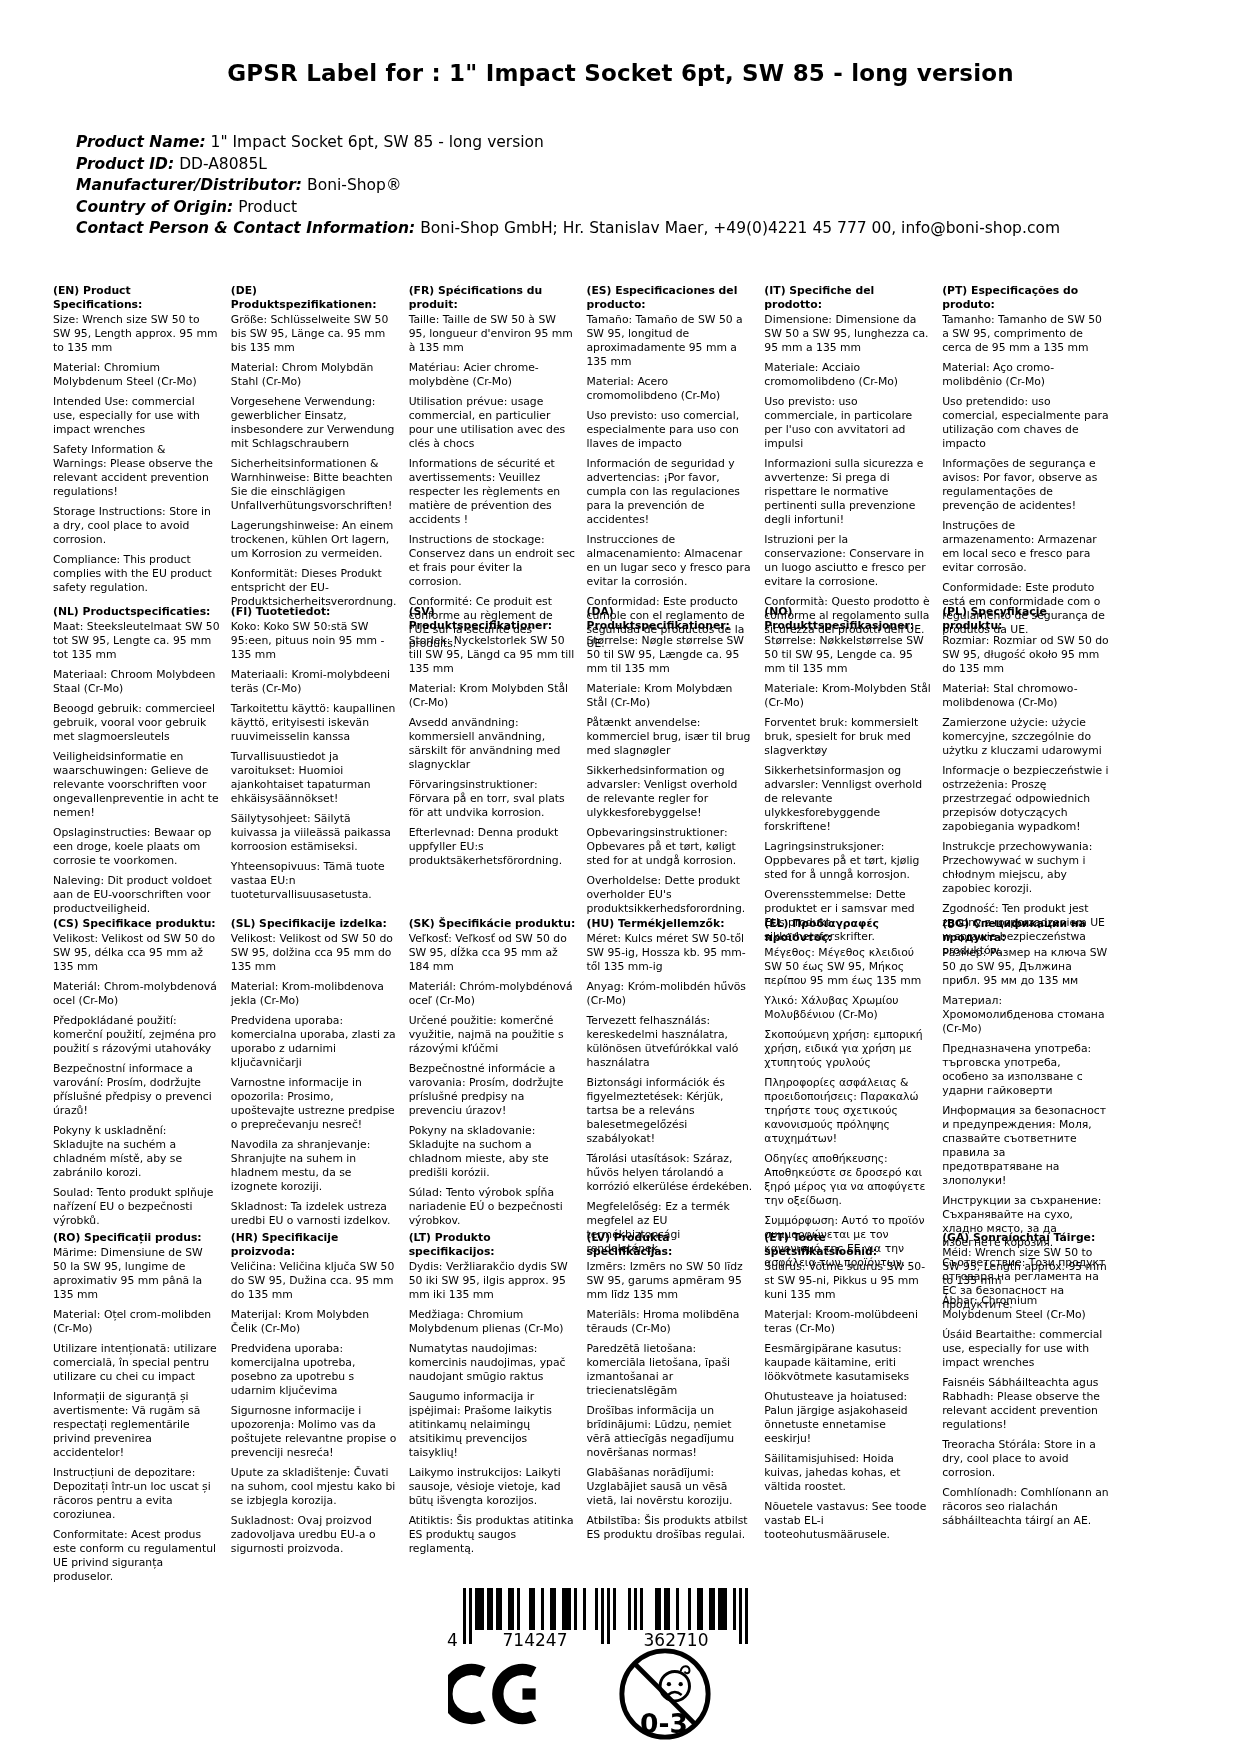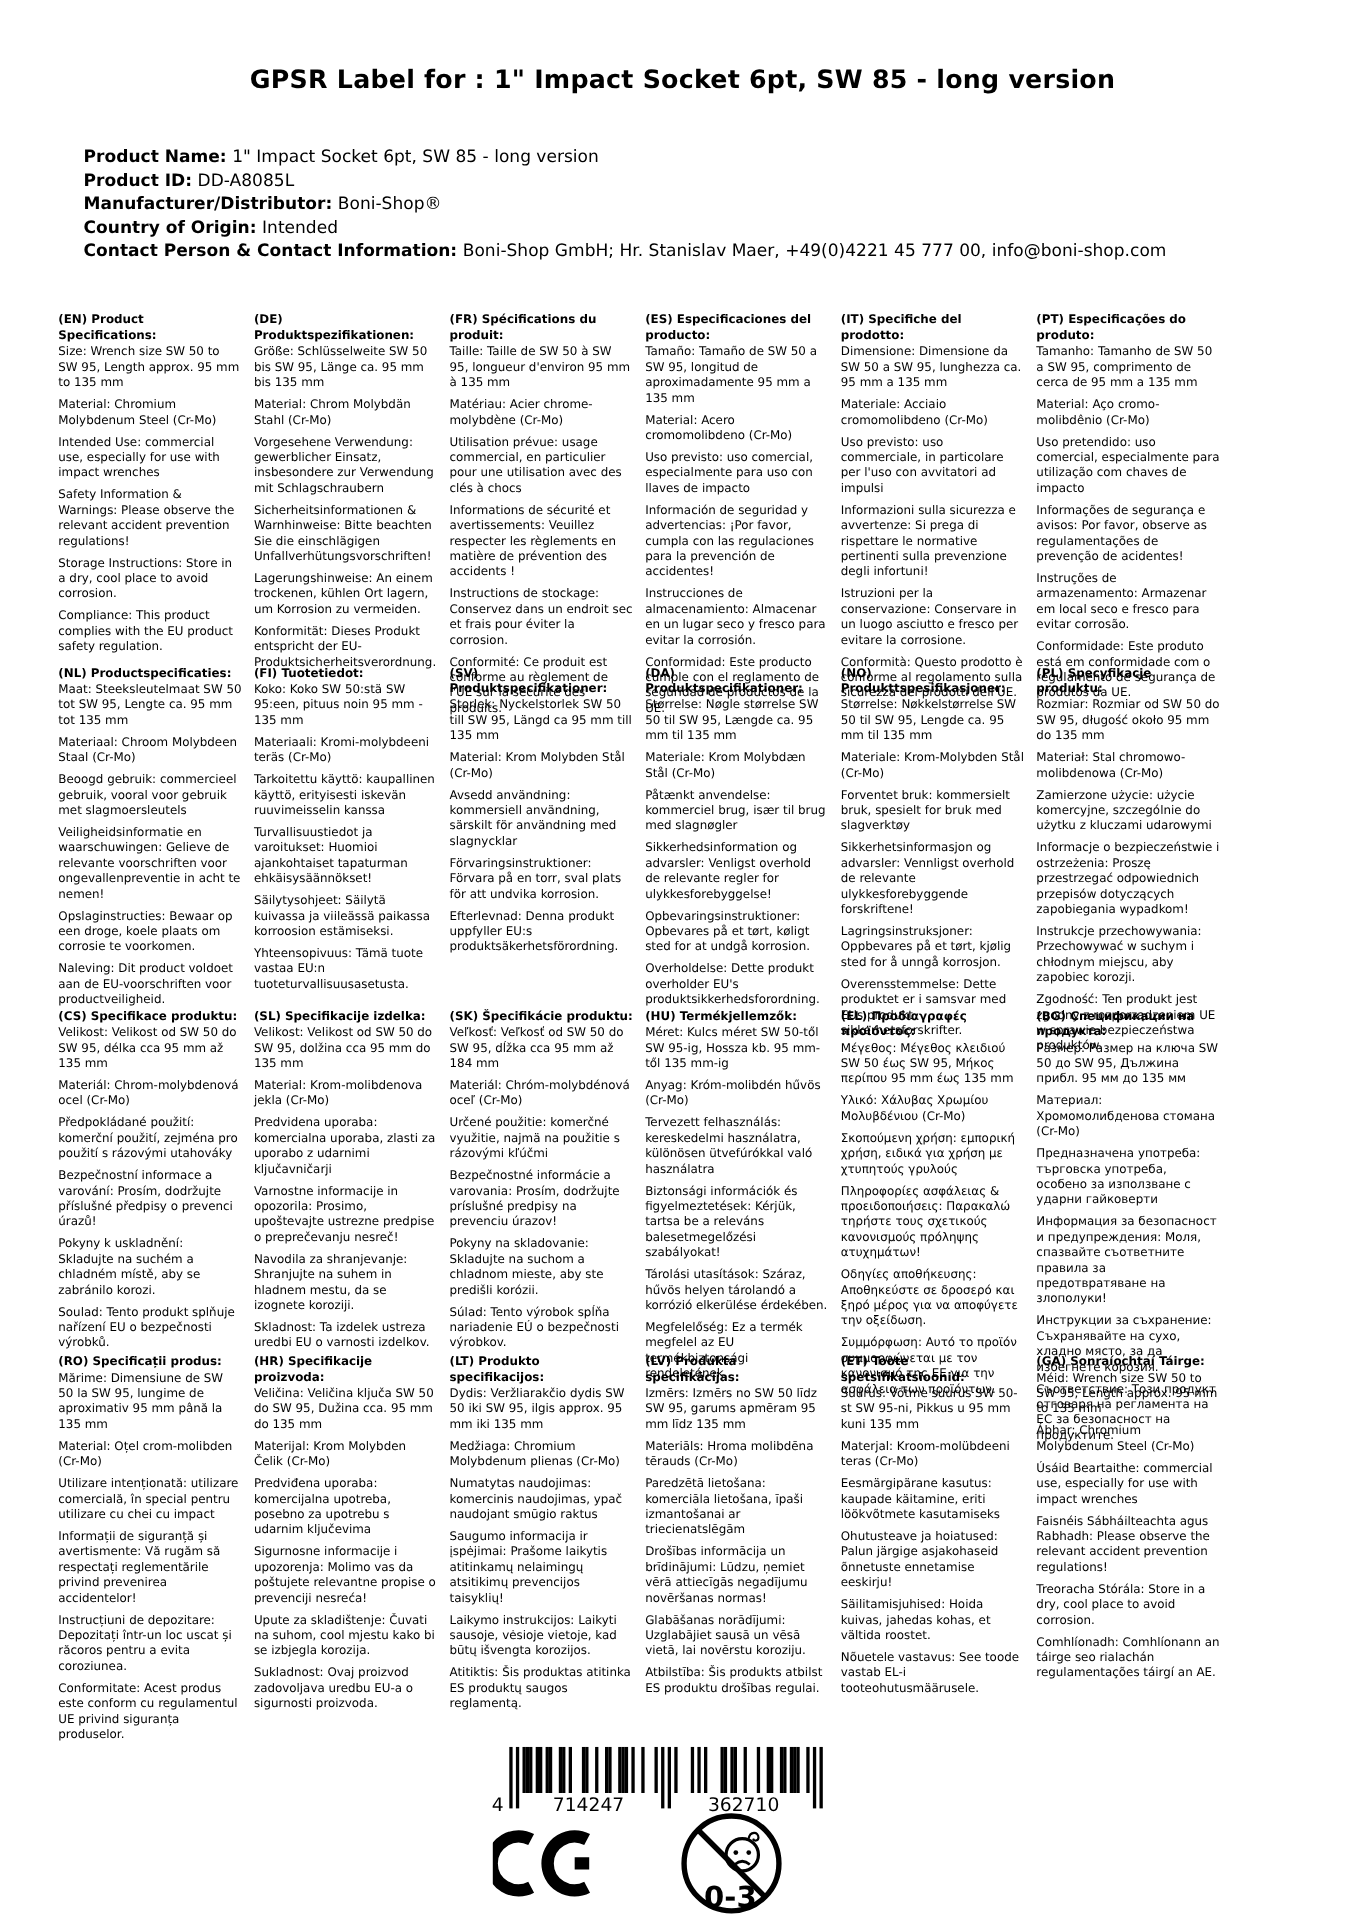--- a/index.html
+++ b/index.html
@@ -1,41 +1,41 @@
 <!DOCTYPE html>
 <html><head>
 <meta charset="utf-8">
 <style>
   html,body{margin:0;padding:0;background:#fff;}
   .page{position:relative;width:1241px;height:1754px;background:#ffffff;color:#000;
         font-family:"DejaVu Sans","Liberation Sans",sans-serif;overflow:hidden;}
   .title{padding-top:60px;text-align:center;font-size:23px;font-weight:bold;letter-spacing:.2px;}
   .info{margin:46px 60px 0 76px;font-size:15.5px;line-height:21.5px;}
-  .info-row b{font-weight:bold;}
+  .info-row b{font-weight:bold;font-style:italic;}
   .info-row span{margin-left:5px;}
   .grid{margin:44px 0 0 53px;width:1056px;display:grid;
         grid-template-columns:repeat(6,1fr);column-gap:11px;
         grid-template-rows:321px 312px 314px auto;}
   .lang-block{font-size:10.8px;line-height:1.3;overflow-wrap:break-word;}
   .lb-header{font-weight:bold;margin:0 0 1px 0;}
   .lb-para{margin:0 0 6px 0;}
   .footer-abs{position:absolute;}
   #barcode text{font-family:"DejaVu Sans","Liberation Sans",sans-serif;}
 </style>
 </head>
 <body>
 
 <div class="page">
   <div class="title">GPSR Label for : 1" Impact Socket 6pt, SW 85 - long version</div>
 
   <div class="info" id="info">
       <div class="info-row"><b>Product Name:</b><span>1" Impact Socket 6pt, SW 85 - long version</span></div>
       <div class="info-row"><b>Product ID:</b><span>DD-A8085L</span></div>
       <div class="info-row"><b>Manufacturer/Distributor:</b><span>Boni-Shop®</span></div>
-      <div class="info-row"><b>Country of Origin:</b><span>Intended</span></div>
+      <div class="info-row"><b>Country of Origin:</b><span>Product</span></div>
       <div class="info-row"><b>Contact Person &amp; Contact Information:</b><span>Boni-Shop GmbH; Hr. Stanislav Maer, +49(0)4221 45 777 00, info@boni-shop.com</span></div>
     </div>
 
   <div class="grid" id="grid">
       <div class="lang-block">
         <div class="lb-header">(EN) Product Specifications:</div>
         <p class="lb-para">Size: Wrench size SW 50 to SW 95, Length approx. 95 mm to 135 mm</p>
         <p class="lb-para">Material: Chromium Molybdenum Steel (Cr-Mo)</p>
         <p class="lb-para">Intended Use: commercial use, especially for use with impact wrenches</p>
         <p class="lb-para">Safety Information &amp; Warnings: Please observe the relevant accident prevention regulations!</p>
@@ -239,21 +239,21 @@
         <p class="lb-para">Säilitamisjuhised: Hoida kuivas, jahedas kohas, et vältida roostet.</p>
         <p class="lb-para">Nõuetele vastavus: See toode vastab EL-i tooteohutusmäärusele.</p>
       </div>
       <div class="lang-block">
         <div class="lb-header">(GA) Sonraíochtaí Táirge:</div>
         <p class="lb-para">Méid: Wrench size SW 50 to SW 95, Length approx. 95 mm to 135 mm</p>
         <p class="lb-para">Ábhar: Chromium Molybdenum Steel (Cr-Mo)</p>
         <p class="lb-para">Úsáid Beartaithe: commercial use, especially for use with impact wrenches</p>
         <p class="lb-para">Faisnéis Sábháilteachta agus Rabhadh: Please observe the relevant accident prevention regulations!</p>
         <p class="lb-para">Treoracha Stórála: Store in a dry, cool place to avoid corrosion.</p>
-        <p class="lb-para">Comhlíonadh: Comhlíonann an táirge seo rialachán regulamentações táirgí an AE.</p>
+        <p class="lb-para">Comhlíonadh: Comhlíonann an răcoros seo rialachán sábháilteachta táirgí an AE.</p>
       </div>
     </div>
 
   <div class="footer-abs" id="barcode" style="left:447px;top:1588px;"><svg width="302" height="64">
         <rect x="16" y="0" width="3" height="56" fill="#000"></rect>
         <rect x="22" y="0" width="3" height="56" fill="#000"></rect>
         <rect x="28" y="0" width="3" height="42" fill="#000"></rect>
         <rect x="31" y="0" width="3" height="42" fill="#000"></rect>
         <rect x="34" y="0" width="3" height="42" fill="#000"></rect>
         <rect x="40" y="0" width="3" height="42" fill="#000"></rect>

